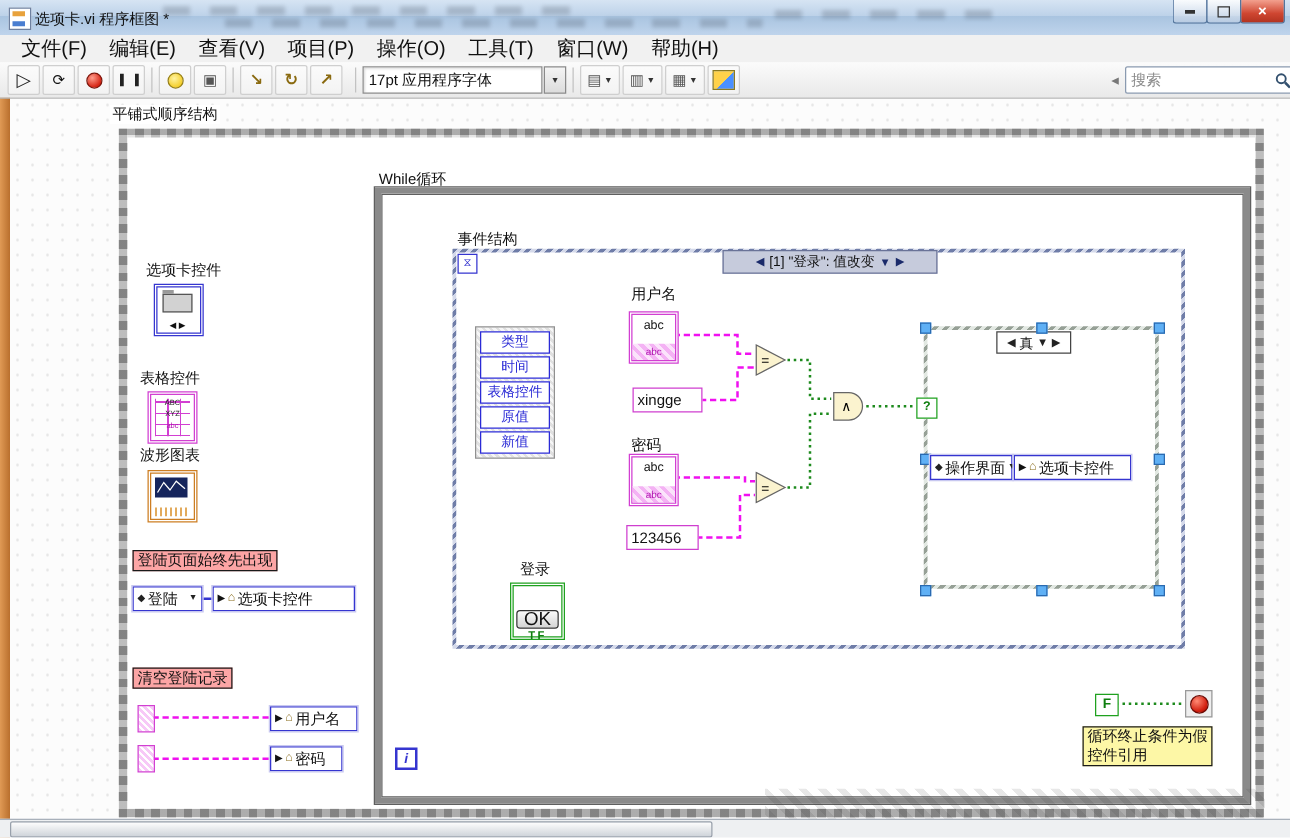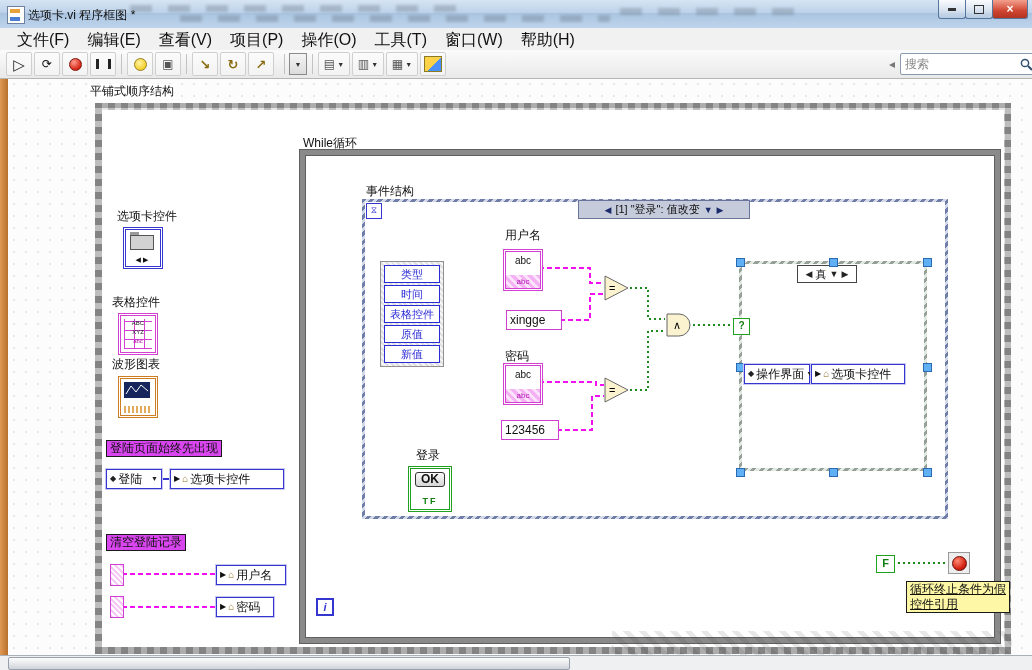--- a/index.html
+++ b/index.html
@@ -45,21 +45,21 @@
   .cleanup{width:16px;height:14px;background:linear-gradient(135deg,#ffd24a 0 55%,#4a90ff 55%);border:1px solid #8a7a22;}
   .spacer{flex:1;}
   .searchbox{width:128px;height:20px;background:#fff;border:1px solid #8a9ab0;border-radius:2px;
     display:flex;align-items:center;padding:0 4px;}
   .searchtxt{flex:1;color:#8a8a8a;font-size:12px;}
   
   .dbg{left:8px;top:78px;width:1024px;height:577px;background:#fcfcfc;
     background-image:radial-gradient(circle,#e7e7e7 1px,transparent 1.2px);background-size:12px 12px;}
   .leftstrip{left:0;top:78px;width:8px;height:592px;background:linear-gradient(90deg,#e09a55,#b96f2d);}
   .flabel{background:#fff;padding:0 2px;font-size:12px;line-height:15px;white-space:nowrap;}
-  .notebox{background:#d946ef;border:1px solid #1a1a1a;font-size:12px;line-height:15px;padding:0 3px;white-space:nowrap;}
+  .notebox{background:#fca5a5;border:1px solid #1a1a1a;font-size:12px;line-height:15px;padding:0 3px;white-space:nowrap;}
   .notebox.yellow{background:#fdf7a6;}
   .seqframe{left:95px;top:103px;width:916px;height:551px;
     background:repeating-linear-gradient(0deg,rgba(120,120,120,.5) 0 7px,rgba(235,235,235,.5) 7px 13px),
                repeating-linear-gradient(90deg,#8f8f8f 0 7px,#e2e2e2 7px 13px);}
   .seqinner{position:absolute;inset:7px;background:#fff;}
   .whileframe{left:300px;top:150px;width:690px;height:483px;background:#fff;border:5px solid #8a8a8a;
     box-shadow:0 0 0 1px #5f5f5f, inset 0 0 0 1px #5f5f5f;}
   .eventframe{left:362px;top:199px;width:586px;height:320px;
     background:repeating-linear-gradient(135deg,#6f7da8 0 3px,#d4d9ea 3px 6px);}
   .eventinner{position:absolute;inset:3px;background:#fff;}
@@ -90,21 +90,21 @@
   .tstr-abc{flex:1;font-size:10px;text-align:center;line-height:17px;color:#111;}
   .tstr-sub{height:13px;background:repeating-linear-gradient(45deg,#f4b2f4 0 3px,#fbe3fb 3px 6px);
     font-size:8px;color:#b013b0;text-align:center;line-height:13px;}
   .sconst{background:#fff;border:1px solid #cf3fcf;font-size:12px;line-height:18px;padding:0 3px;}
   .pinkconst{width:12px;height:20px;border:1px solid #d23fd2;
     background:repeating-linear-gradient(45deg,#f7c9f7 0 2px,#fff 2px 4px);}
   .tok{width:40px;height:42px;border:1px solid #1fa11f;padding:1px;background:#fff;}
   .tok-in{border:1px solid #1fa11f;height:100%;box-sizing:border-box;display:flex;flex-direction:column;
     align-items:center;justify-content:space-between;padding:3px 0;}
   .okbtn{border:1px solid #333;border-radius:3px;background:linear-gradient(#fafafa,#d5d5d5);
-    font-size:12px;font-weight:bold;padding:0 5px;line-height:13px;}
+    font-size:15px;font-weight:normal;padding:0 5px;line-height:13px;margin-top:16px;}
   .tf{font-size:9px;font-weight:bold;color:#0f7f0f;letter-spacing:2px;}
   .fconst{width:17px;height:16px;border:1px solid #1fa11f;background:#fff;color:#0f7f0f;
     font-weight:bold;font-size:11px;text-align:center;line-height:14px;}
   .iterm{width:18px;height:18px;border:2px solid #3535d0;background:#fff;color:#3535d0;font-weight:bold;
     font-style:italic;font-size:11px;text-align:center;line-height:14px;box-sizing:border-box;}
   .stopterm{width:20px;height:20px;border:1px solid #999;background:#eee;display:flex;align-items:center;justify-content:center;}
   .stopdot{width:13px;height:13px;border-radius:50%;border:1px solid #6d0a04;
     background:radial-gradient(circle at 35% 30%,#ff8a74,#d21f10 65%,#8d0d04);}
   .qterm{width:15px;height:15px;border:1px solid #1fa11f;background:#fff;color:#0f7f0f;
     font-size:10px;font-weight:bold;text-align:center;line-height:13px;}
@@ -313,21 +313,21 @@
   <span class="wr">▶</span>
   <span class="hs">⌂</span>
   <span>密码</span>
 </div>
 
 <div class="abs iterm" style="left:316px;top:598px;">i</div>
 <div class="abs fconst" style="left:876px;top:555px;">F</div>
 <div class="abs stopterm" style="left:948px;top:552px;">
   <div class="stopdot"></div>
 </div>
-<div class="abs notebox yellow" style="left:906px;top:581px;text-decoration:underline;">
+<div class="abs notebox yellow" style="left:866px;top:581px;">
   <div>循环终止条件为假</div>
   <div>控件引用</div>
 </div>
 
 <div class="abs wm"></div>
 <div class="abs hscroll"></div>
 <div class="abs hthumb"></div>
 
 <div class="abs titlebar">
   <div class="abs ghost" style="left:130px;top:5px;width:330px;"></div>
@@ -386,20 +386,23 @@
   <div class="tbtn">
       <span class="stepg">↘</span>
     </div>
   <div class="tbtn">
       <span class="stepg">↻</span>
     </div>
   <div class="tbtn">
       <span class="stepg">↗</span>
     </div>
   <div class="tsep" style="margin-left:8px;"></div>
+  <div class="fontbox">
+      <span>17pt 应用程序字体</span>
+    </div>
   <div class="fcaret">
       <span>▼</span>
     </div>
   <div class="tsep"></div>
   <div class="combo">
       <span>▤</span>
       <span class="dd">▼</span>
     </div>
   <div class="combo">
       <span>▥</span>

